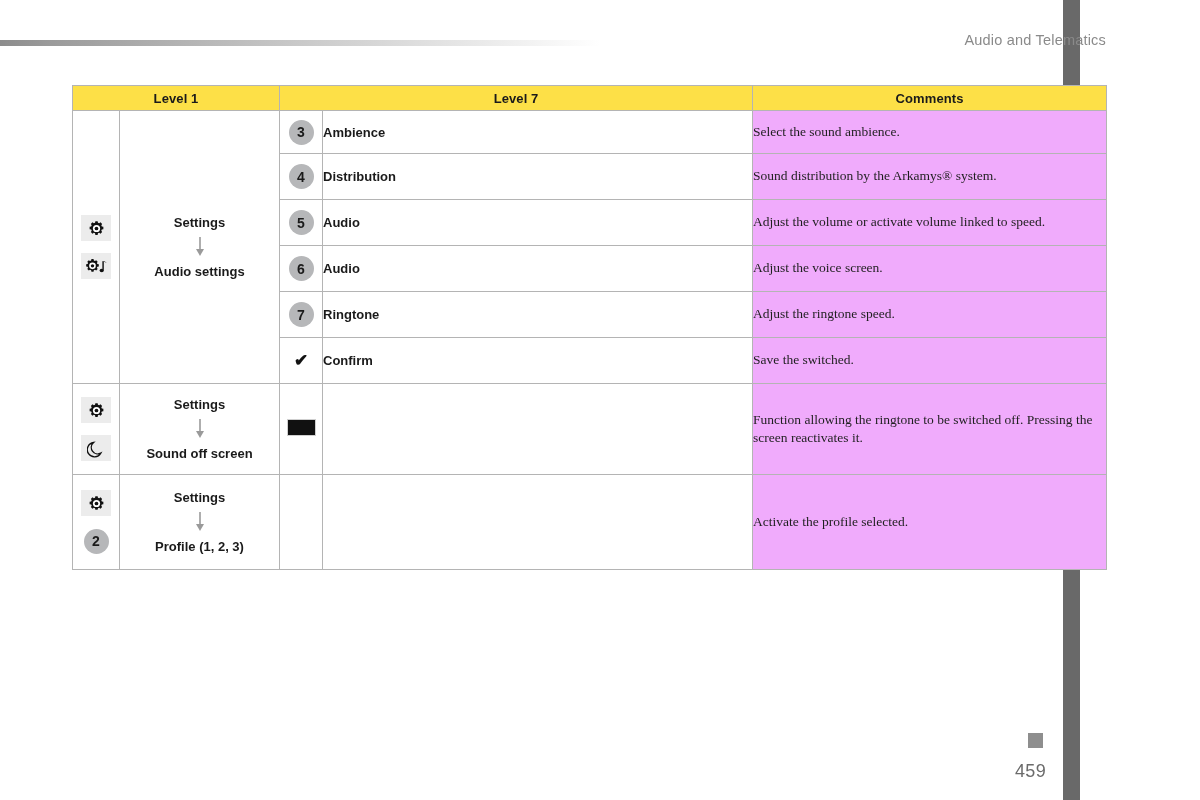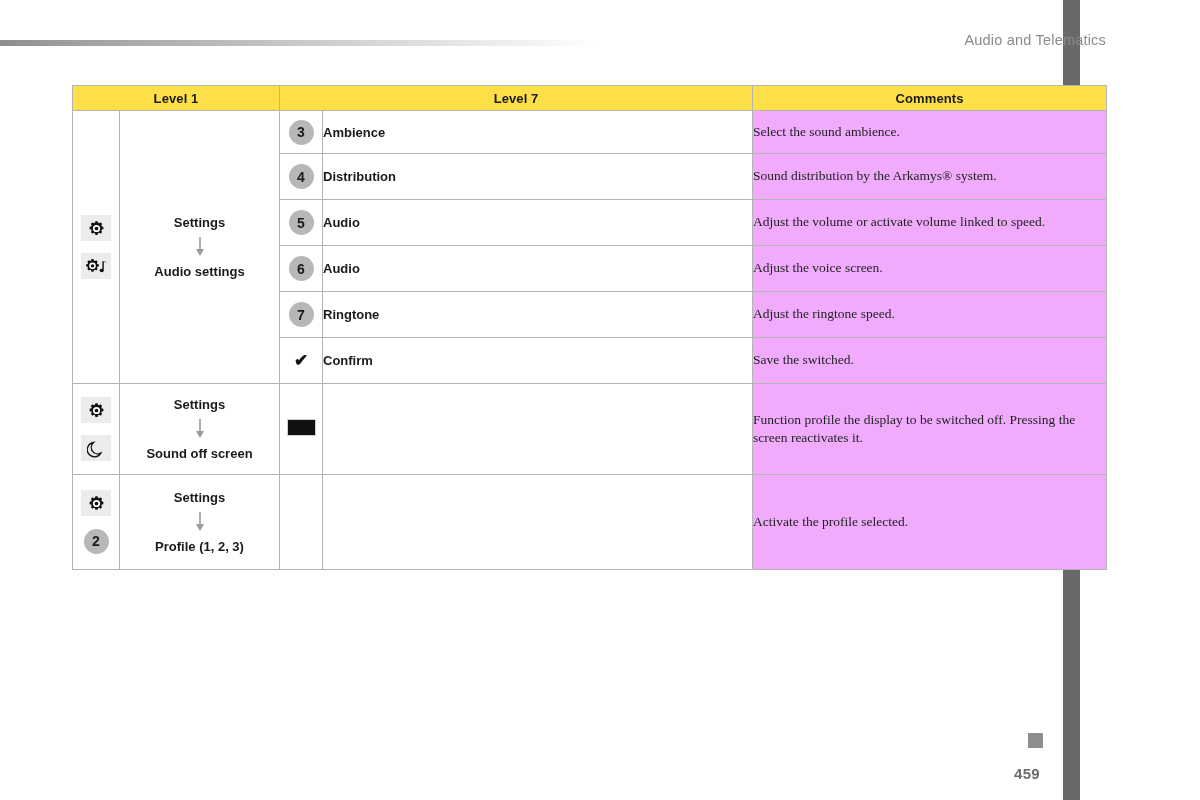--- a/index.html
+++ b/index.html
@@ -170,23 +170,23 @@
 
   
   .footer-mark {
     position: absolute;
     right: 37px; bottom: 52px;
     width: 15px; height: 15px;
     background: #8e8e8e;
   }
   .page-number {
     position: absolute;
-    right: 40px; bottom: 18px;
-    font-size: 15px;
-    font-weight: bold;
+    right: 34px; bottom: 18px;
+    font-size: 18px;
+    font-weight: normal;
     color: #6b6b6b;
     letter-spacing: .3px;
   }
 </style>
 </head>
 <body>
 
 <div id="page">
 
   <div class="edge-bar"></div>
@@ -302,21 +302,21 @@
                   <svg class="down-arrow" viewBox="0 0 12 22" aria-hidden="true">
                     <line x1="6" y1="1" x2="6" y2="14" stroke="#9a9a9a" stroke-width="1.6"></line>
                     <path d="M6 20 L2 13 L10 13 Z" fill="#9a9a9a"></path>
                   </svg>
                 </div>
                 <div class="lvl1-text">Sound off screen</div>
               </div>
             </td>
             <td class="badge-cell"><span class="screen-badge"></span></td>
             <td class="lvl2-cell"></td>
-            <td class="comment-cell">Function profile the display to be switched off. Pressing the screen reactivates it.</td>
+            <td class="comment-cell">Function allowing the ringtone to be switched off. Pressing the screen reactivates it.</td>
           </tr>
           <tr style="height: 95px;">
             <td class="icon-cell" rowspan="1">
               <div class="icon-stack">
                 <span class="icon-tile">
                   <svg viewBox="0 0 24 24" width="17" height="17" aria-hidden="true">
                     <path fill="#111" d="M13.6 1.6h-3.2l-.5 2.2c-.6.18-1.17.42-1.69.73L6.3 3.35 4.04 5.6l1.2 1.9c-.31.52-.55 1.09-.73 1.7l-2.21.5v3.2l2.21.5c.18.6.42 1.17.73 1.69l-1.2 1.9 2.26 2.26 1.9-1.2c.52.31 1.09.55 1.7.73l.5 2.22h3.2l.5-2.22c.6-.18 1.17-.42 1.69-.73l1.9 1.2 2.26-2.26-1.2-1.9c.31-.52.55-1.09.73-1.69l2.22-.5v-3.2l-2.22-.5a6.9 6.9 0 0 0-.73-1.7l1.2-1.9-2.26-2.25-1.9 1.2a6.9 6.9 0 0 0-1.69-.73l-.5-2.21z"></path>
                     <circle cx="12" cy="12" r="5.1" fill="#fff"></circle>
                     <circle cx="12" cy="12" r="2.6" fill="#111"></circle>
                   </svg>

